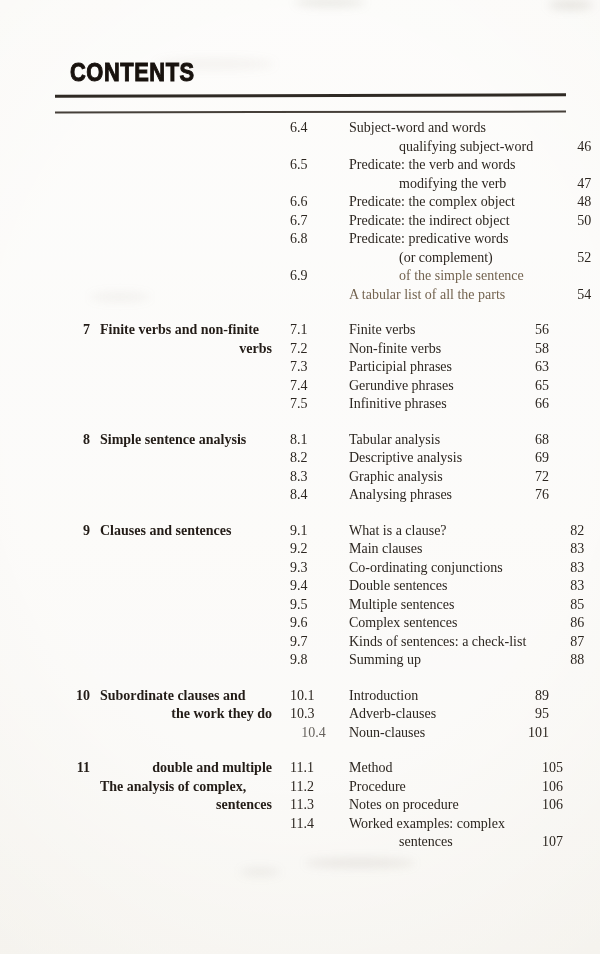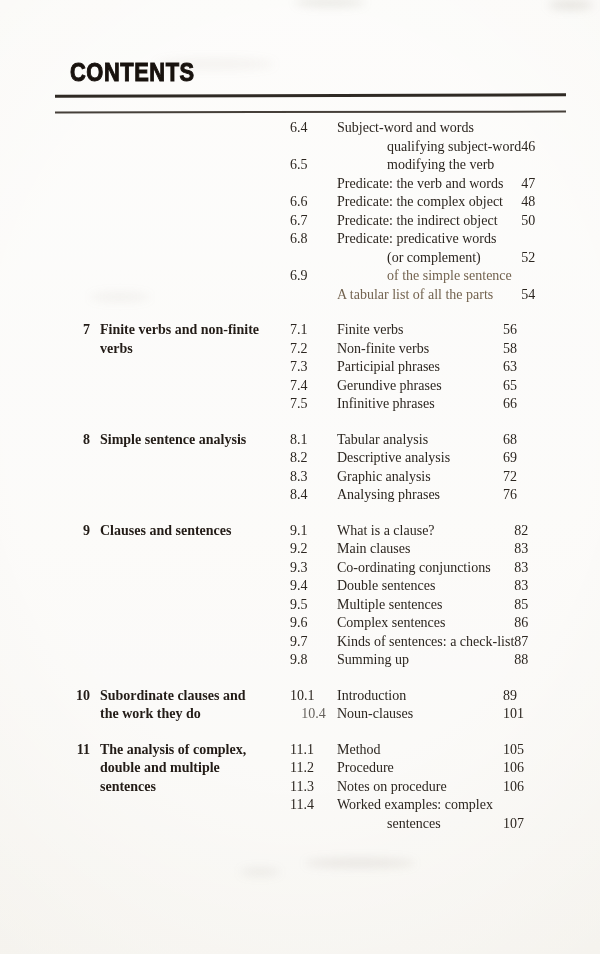--- a/index.html
+++ b/index.html
@@ -22,25 +22,25 @@
   .rule{position:absolute;left:55px;width:511px;background:var(--rule,#2f2a24);}
   .rule.top{top:94px;height:2.6px;transform:rotate(-.15deg);}
   .rule.bottom{top:111px;height:1.6px;background:#46403a;transform:rotate(-.1deg);}
   .toc{position:absolute;left:55px;top:119px;width:494px;}
   .group{display:grid;grid-template-columns:235px 1fr;margin-bottom:17px;}
   .group:last-child{margin-bottom:0;}
   .chap{display:flex;align-items:flex-start;line-height:18.5px;font-weight:700;color:#231c17;}
   .chap-num{flex:0 0 35px;width:35px;text-align:right;}
   .chap-title{flex:1;margin-left:10px;padding-right:18px;}
   .chap-title .line{display:block;white-space:nowrap;}
-  .chap-title .line.cont{text-align:left;}
-  .sec-row{display:grid;grid-template-columns:47px 1fr 46px;line-height:18.5px;}
+  .chap-title .line.cont{text-align:right;}
+  .sec-row{display:grid;grid-template-columns:47px 1fr 46px;line-height:18.5px;gap:12px;}
   .sec-title .l{display:block;white-space:nowrap;}
   .sec-title .l.cont{padding-left:50px;}
-  .sec-page{align-self:end;}
+  .sec-page{text-align:right;align-self:end;}
   .faded{color:var(--faded,#73634f);}
   .dim{opacity:.72;text-align:center;}
 </style>
 </head>
 <body>
 
 <div class="page" style="--ink: #2c2620; --heading: #18120e; --rule: #2f2a24; --faded: #73634f;">
   <div class="smudge" style="left:295px;top:-2px;width:70px;height:9px;background:rgba(130,120,108,.14);"></div>
   <div class="smudge" style="left:548px;top:0px;width:45px;height:10px;background:rgba(130,120,108,.16);"></div>
   <div class="smudge" style="left:155px;top:58px;width:120px;height:12px;background:rgba(140,128,112,.07);"></div>
@@ -64,22 +64,22 @@
     <span class="sec-title">
               <span class="l">Subject-word and words</span>
               <span class="l cont">qualifying subject-word</span>
             </span>
     <span class="sec-page">46</span>
   </div>
 
   <div class="sec-row">
     <span class="sec-num">6.5</span>
     <span class="sec-title">
+              <span class="l">Predicate: the verb and words</span>
               <span class="l cont">modifying the verb</span>
-              <span class="l">Predicate: the verb and words</span>
             </span>
     <span class="sec-page">47</span>
   </div>
 
   <div class="sec-row">
     <span class="sec-num">6.6</span>
     <span class="sec-title">
               <span class="l">Predicate: the complex object</span>
             </span>
     <span class="sec-page">48</span>
@@ -291,37 +291,44 @@
     <div class="secs">
   <div class="sec-row">
     <span class="sec-num">10.1</span>
     <span class="sec-title">
               <span class="l">Introduction</span>
             </span>
     <span class="sec-page">89</span>
   </div>
 
 
+  <div class="sec-row">
+    <span class="sec-num">10.3</span>
+    <span class="sec-title">
+              <span class="l">Adverb-clauses</span>
+            </span>
+    <span class="sec-page">95</span>
+  </div>
 
   <div class="sec-row">
     <span class="sec-num dim">10.4</span>
     <span class="sec-title">
               <span class="l">Noun-clauses</span>
             </span>
     <span class="sec-page">101</span>
   </div>
 </div>
   </div>
 
   <div class="group">
     <div class="chap">
       <span class="chap-num">11</span>
       <span class="chap-title">
+            <span class="line cont">double and multiple</span>
             <span class="line">The analysis of complex,</span>
-            <span class="line cont">double and multiple</span>
             <span class="line cont">sentences</span>
           </span>
     </div>
     <div class="secs">
   <div class="sec-row">
     <span class="sec-num">11.1</span>
     <span class="sec-title">
               <span class="l">Method</span>
             </span>
     <span class="sec-page">105</span>

